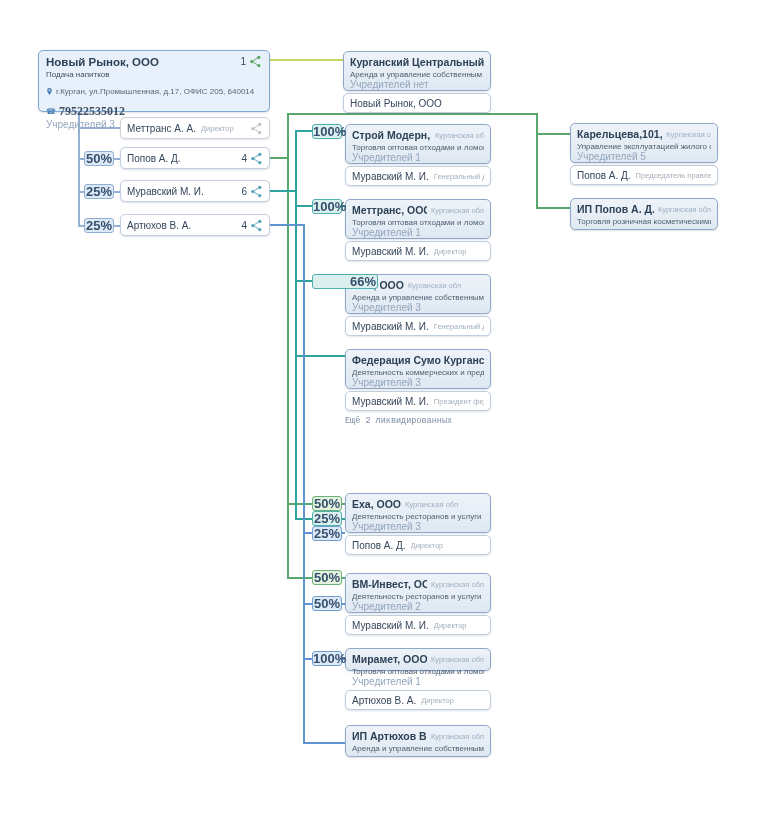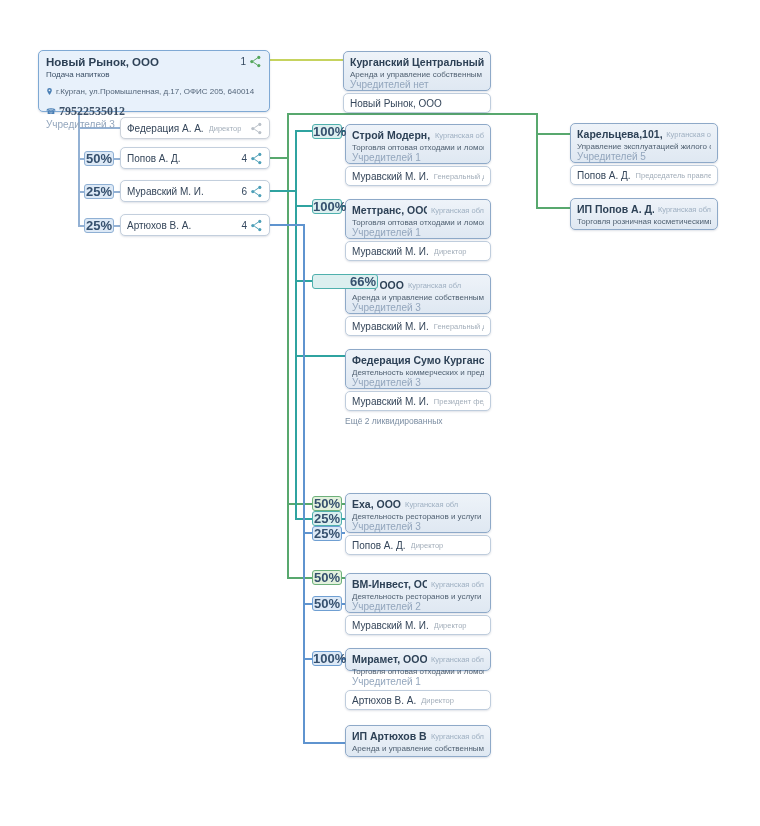--- a/index.html
+++ b/index.html
@@ -40,21 +40,21 @@
   .fname{font-size:10px;color:#35465a;white-space:nowrap;}
   .frole{font-size:7.5px;color:#a3aeba;margin-left:5px;white-space:nowrap;overflow:hidden;}
   .count{font-size:10px;color:#33475e;margin-left:auto;margin-right:3px;}
   .share{width:13px;height:13px;flex-shrink:0;}
   .share.green{color:#54a65c;}
   .share.teal{color:#4d9fb8;}
   .share.gray{color:#b9c0c8;}
   .addr-row{display:flex;align-items:center;font-size:8px;color:#54667a;margin-top:8px;white-space:nowrap;overflow:hidden;}
   .phone{font-weight:bold;color:#3b4f66;font-size:12px;font-family:Liberation Serif, serif;}
   .mini-ico{margin-right:3px;flex-shrink:0;color:#4a7fb5;font-size:8px;line-height:8px;}
-  .more{position:absolute;font-size:8.5px;color:#7b8da2;z-index:4;}
+  .more{position:absolute;font-size:8.5px;color:#7b8da2;z-index:4;font-family:Liberation Mono, monospace;}
 </style>
 </head>
 <body>
 
 <div id="canvas">
 
   <div class="vl c-left" style="left:78px;top:112px;height:114px;"></div>
   <div class="hl c-left" style="left:78px;top:127px;width:42px;"></div>
   <div class="hl c-left" style="left:78px;top:158px;width:42px;"></div>
   <div class="hl c-left" style="left:78px;top:191px;width:42px;"></div>
@@ -119,21 +119,21 @@
       <span>г.Курган, ул.Промышленная, д.17, ОФИС 205, 640014</span>
     </div>
     <div class="addr-row">
       <span class="mini-ico">☎</span>
       <span class="phone">79522535012</span>
     </div>
     <div class="founders">Учредителей 3</div>
   </div>
 
   <div class="card plain person gray" style="left:120px;top:117px;width:150px;height:22px;">
-    <span class="fname">Федерация А. А.</span>
+    <span class="fname">Меттранс А. А.</span>
     <span class="frole">Директор</span>
     <svg class="share gray" style="margin-left:auto;" viewBox="0 0 16 16">
         <circle cx="12" cy="3" r="2" fill="currentColor"></circle>
         <circle cx="3.5" cy="8" r="2" fill="currentColor"></circle>
         <circle cx="12" cy="13" r="2" fill="currentColor"></circle>
         <path d="M5.3 7.1 10.2 3.9 M5.3 8.9 10.2 12.1" stroke="currentColor" stroke-width="1.2" fill="none"></path>
       </svg>
   </div>
   <div class="card plain person" style="left:120px;top:147px;width:150px;height:22px;">
     <span class="fname">Попов А. Д.</span>

